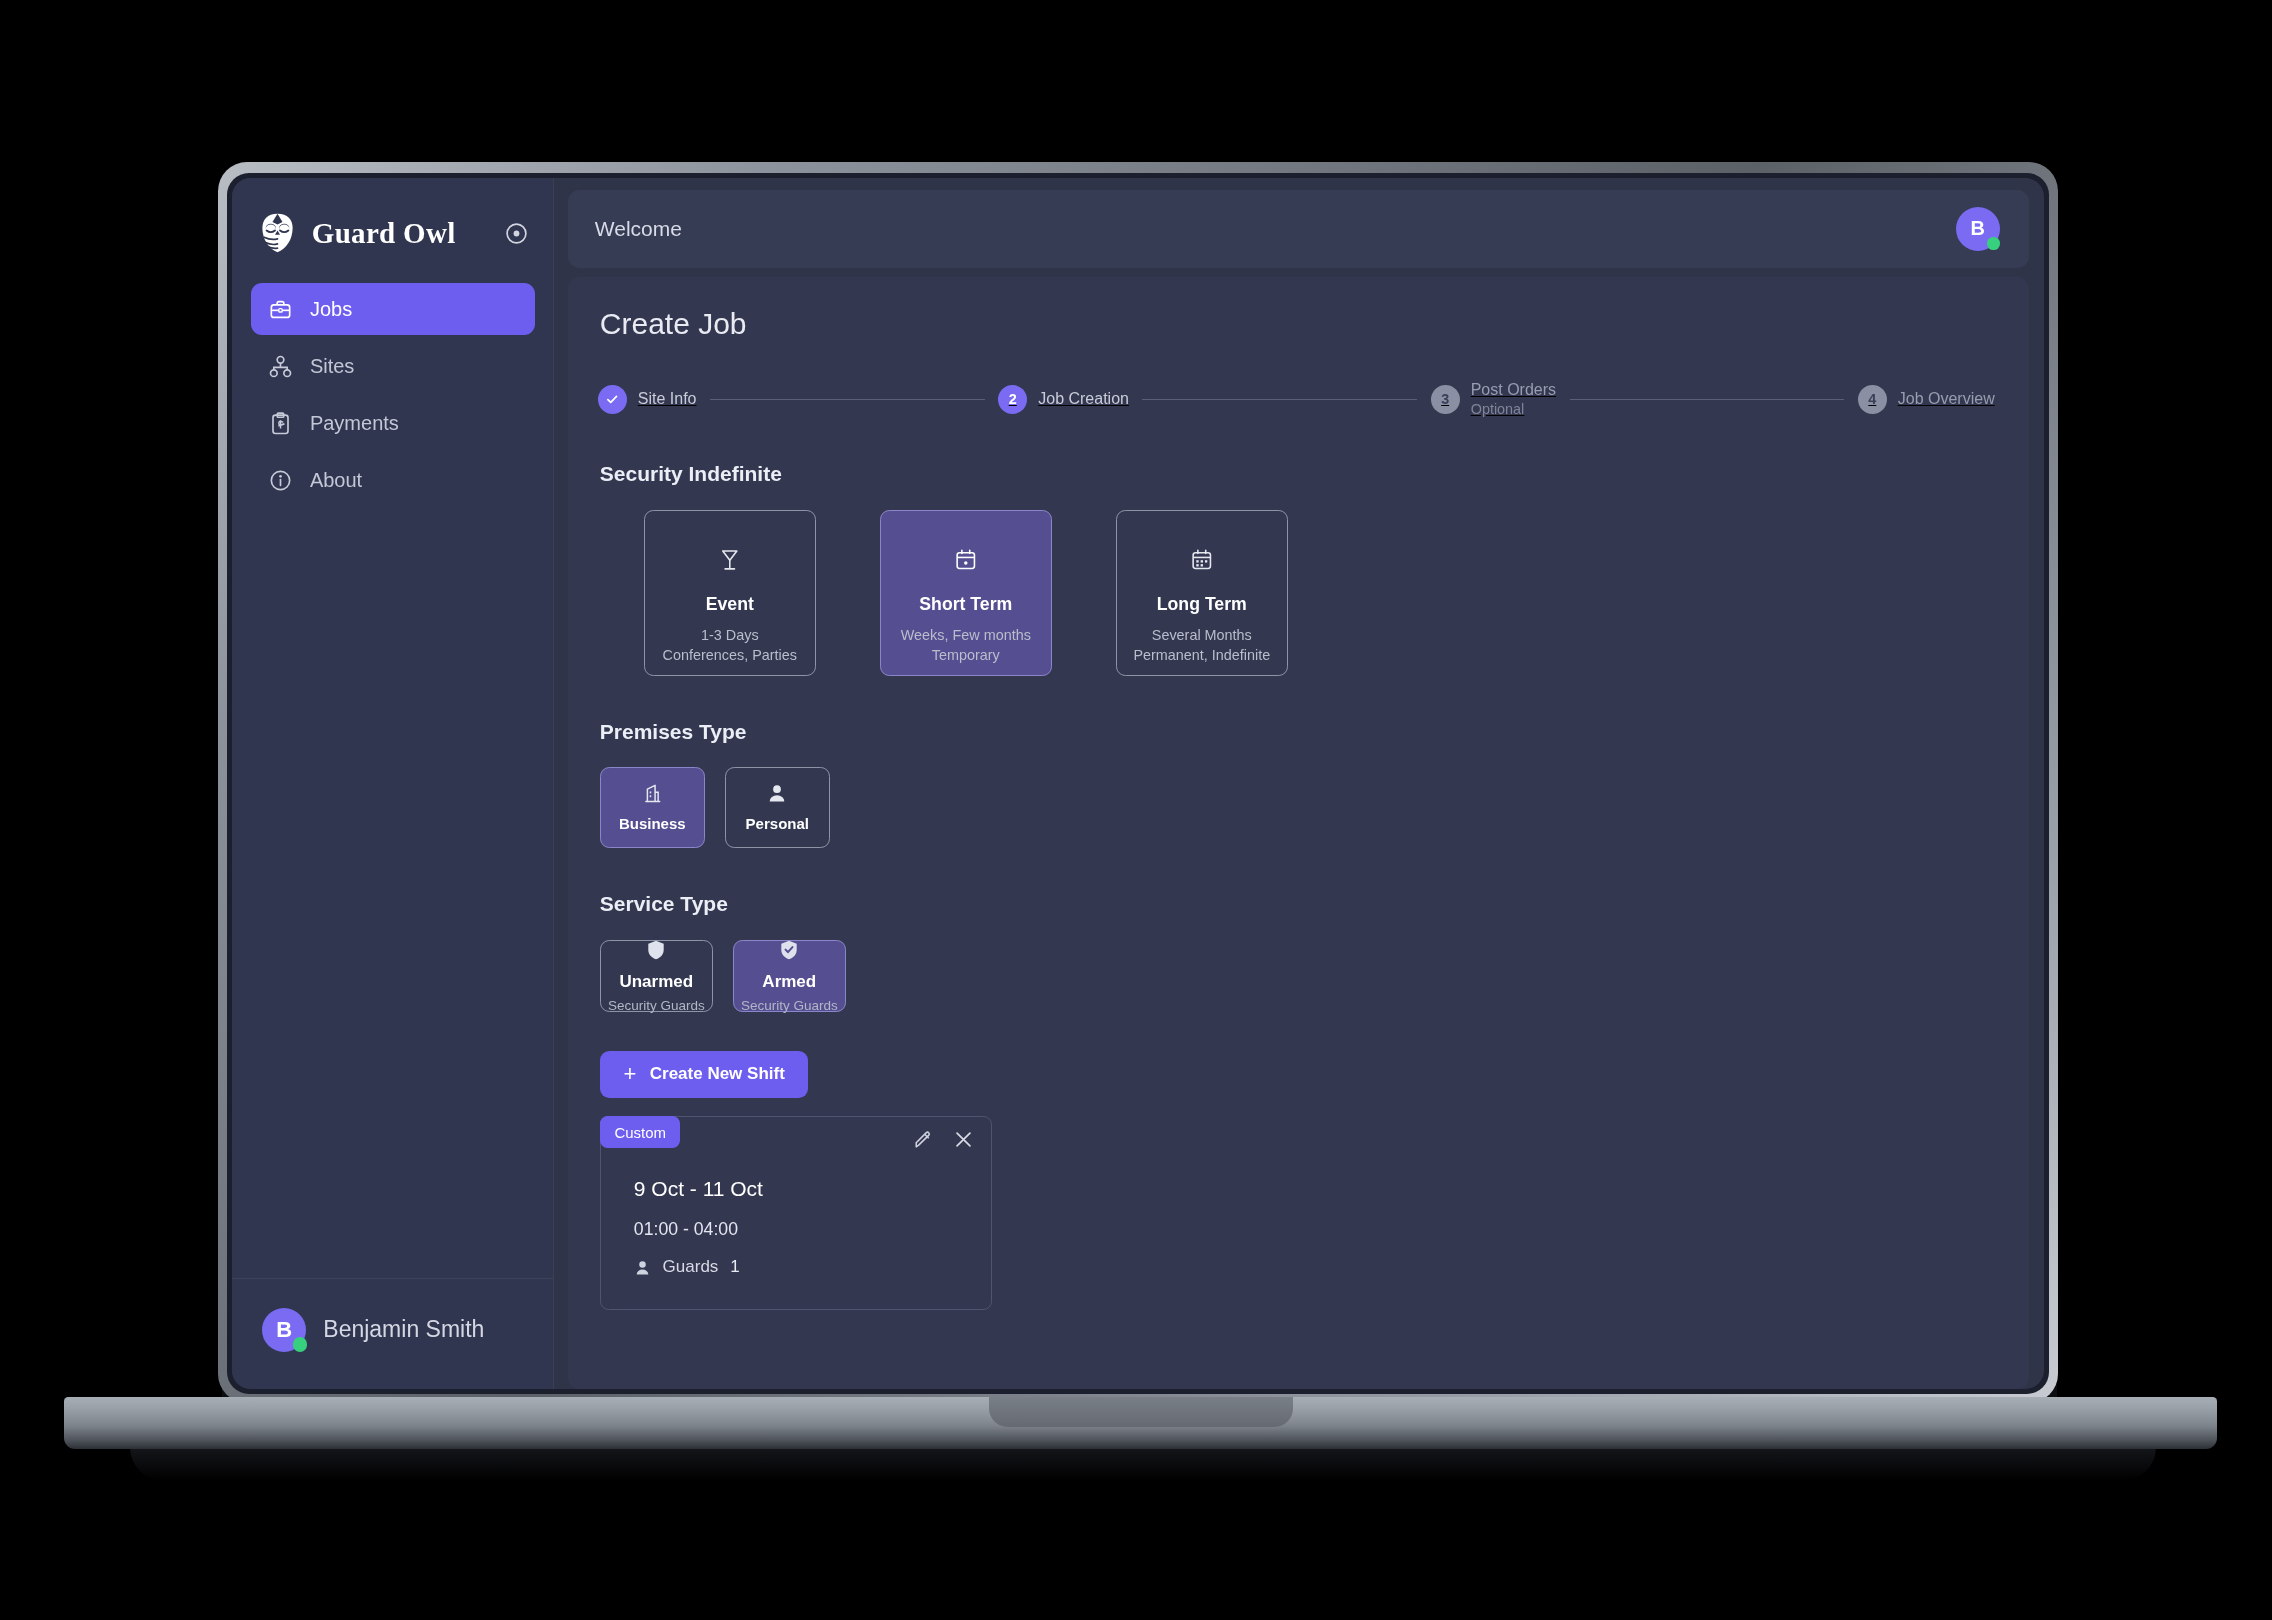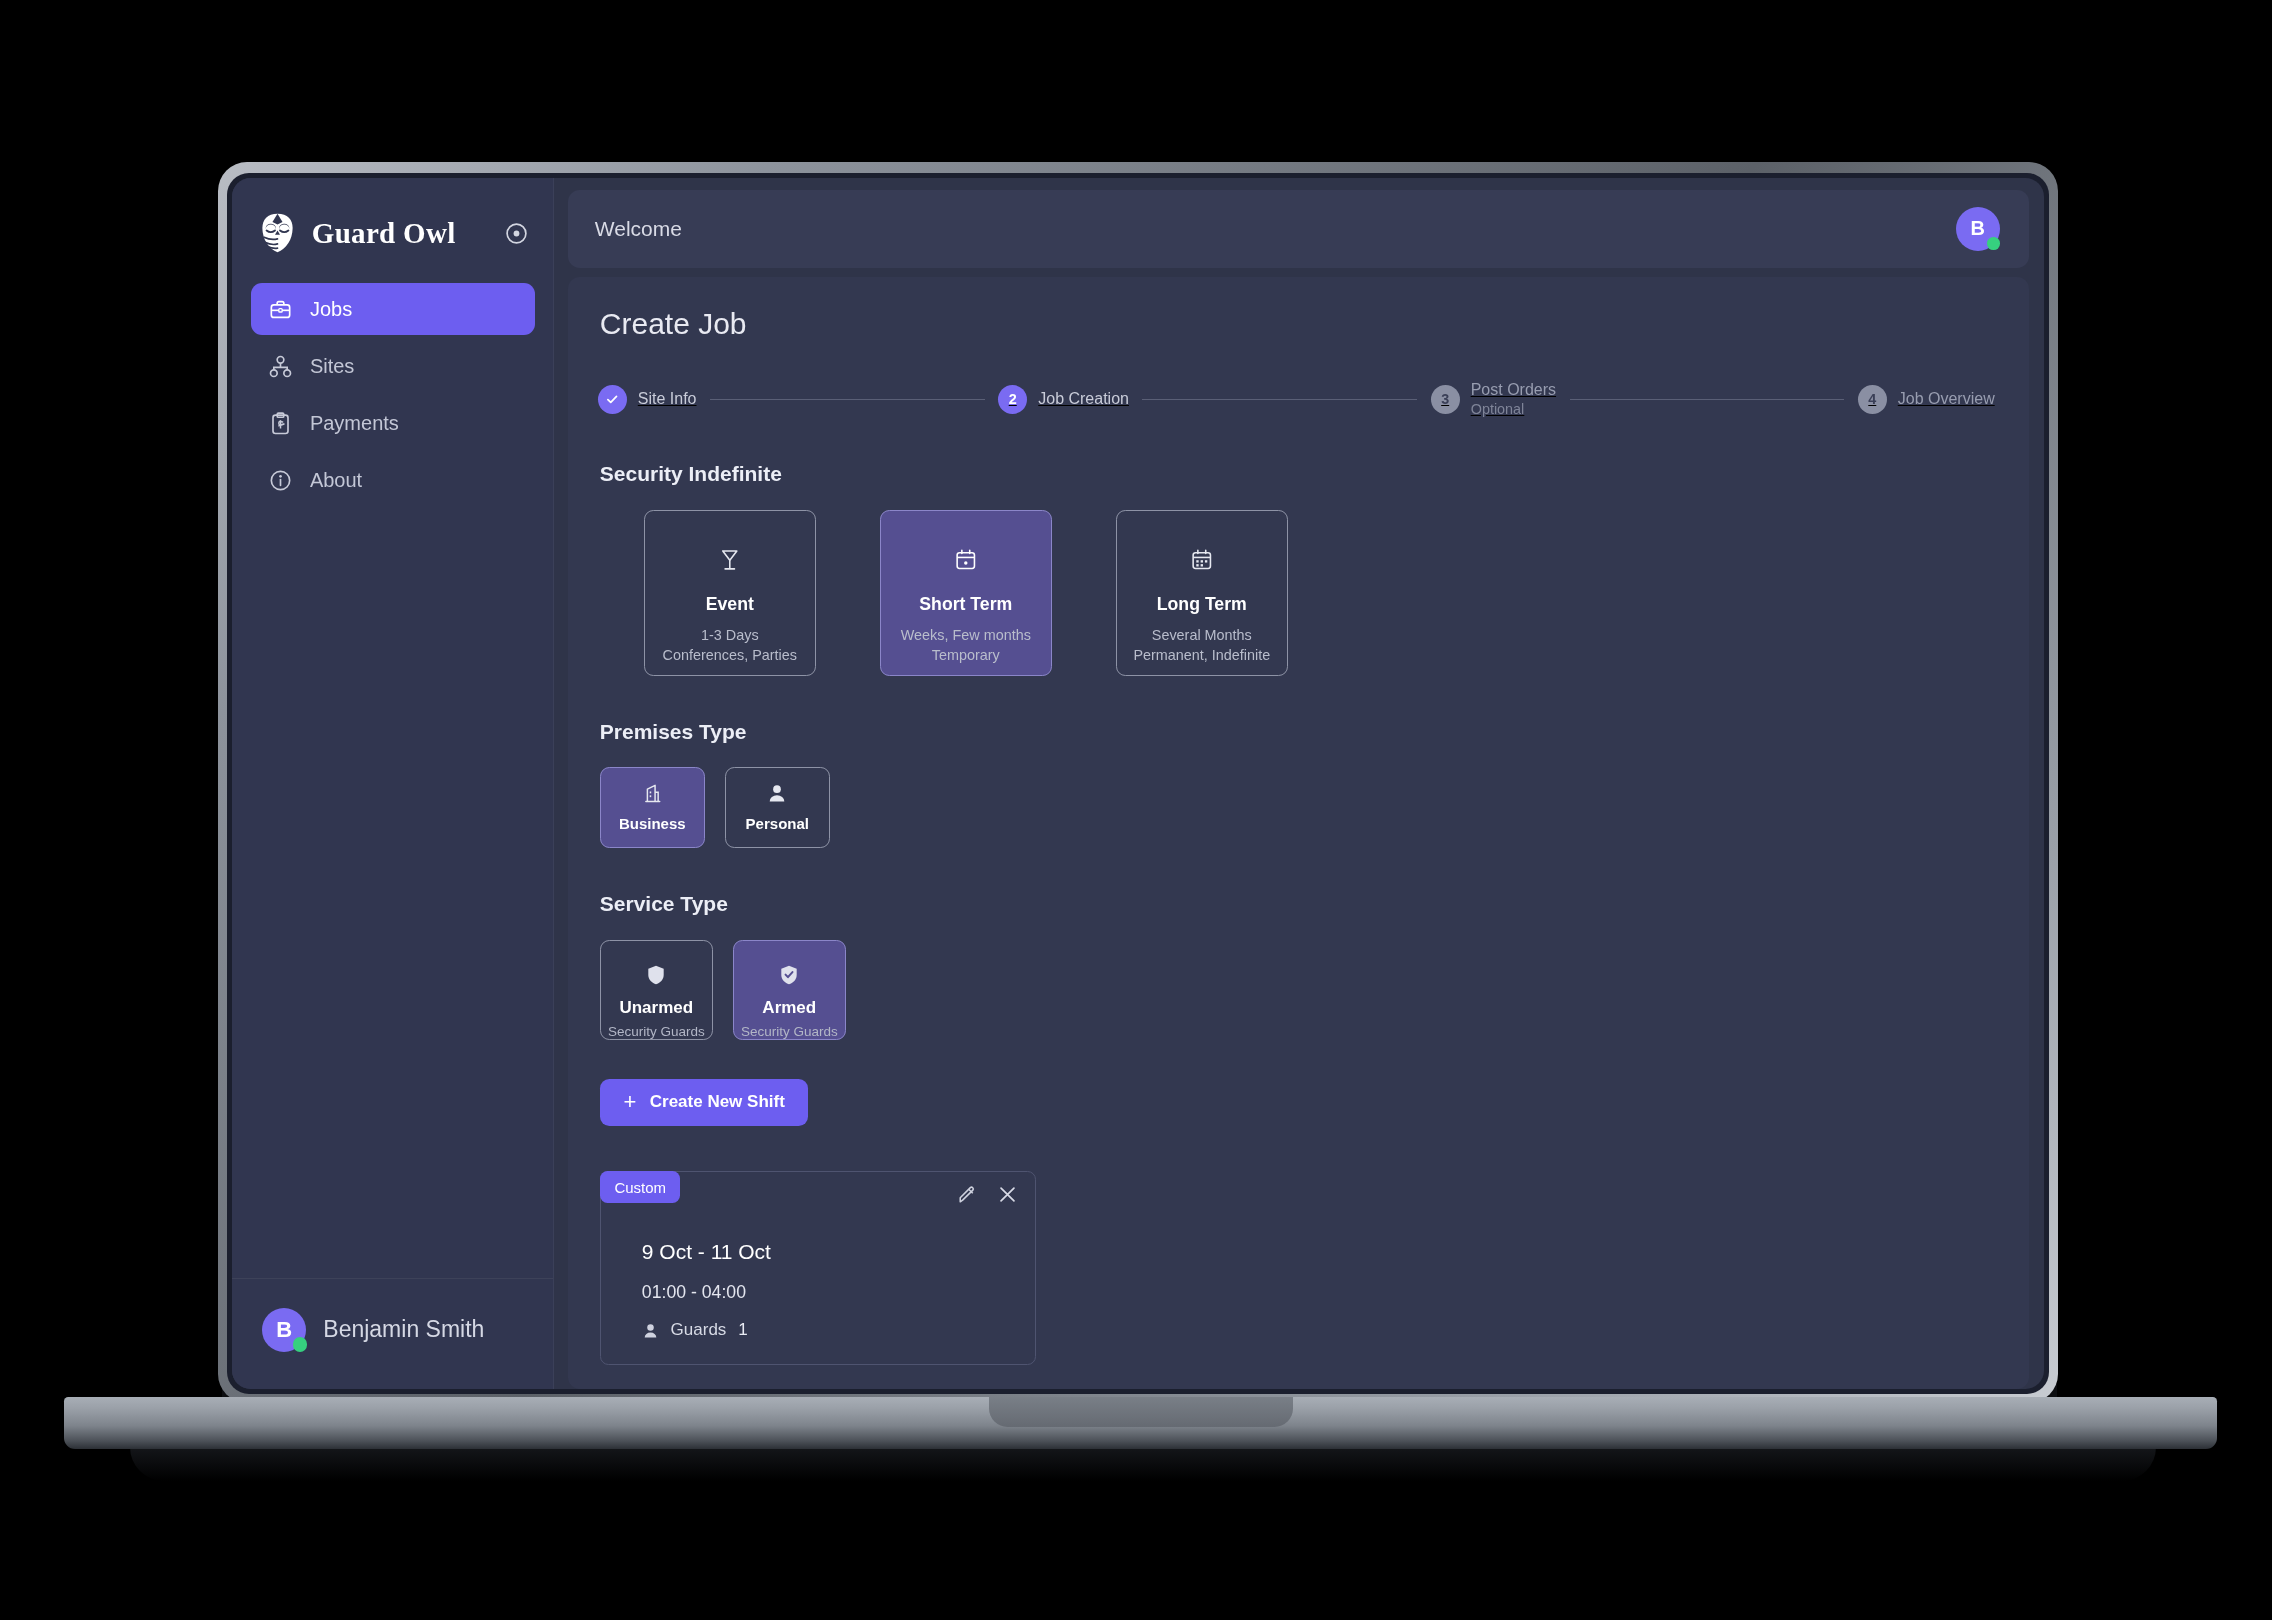--- a/index.html
+++ b/index.html
@@ -199,48 +199,48 @@
   .pcard {
     width:105px; height:81px;
     border:0.8px solid #8e93a6; border-radius:9.3px;
     display:flex; flex-direction:column;
     align-items:center; justify-content:center; gap:11.8px;
   }
   .pcard.sel { background:#554f91; border-color:#8b86c9; }
   .pcard .t { color:#fff; font-size:15px; font-weight:700; }
 
   .scard {
-    width:113px; height:100px;
+    width:113px; height:72px;
     border:0.8px solid #8e93a6; border-radius:9.3px;
     display:flex; flex-direction:column;
-    align-items:center; justify-content:flex-end;
+    align-items:center; justify-content:center;
   }
   .scard.sel { background:#554f91; border-color:#8b86c9; }
   .scard .ci { margin-bottom:11.8px; }
   .scard .t { color:#fff; font-size:17px; font-weight:700; margin-bottom:5.9px; }
   .scard .s { color:#b2b6c6; font-size:13.5px; }
 
   .btn-primary {
     display:inline-flex; align-items:center; gap:13.5px;
     background:#6d5ef0; color:#fff;
     border:none; border-radius:9.3px;
     height:47px; padding:0 23.6px;
     font-size:17px; font-weight:700;
     margin-top:39px;
     font-family:"Liberation Sans", sans-serif;
   }
   .btn-plus { font-size:22px; font-weight:400; line-height:1; }
 
   .shift-card {
-    margin-top:45px;
-    width:436px; height:194px;
+    margin-top:18px;
+    width:392px; height:194px;
     border:0.8px solid #4f5470;
     border-radius:8.4px;
     position:relative;
-    padding:16px;
+    padding:8px;
   }
   .chip {
     position:absolute; left:-0.8px; top:-0.8px;
     background:#6d5ef0; color:#fff;
     font-size:15px; font-weight:500;
     padding:7.6px 14.4px; border-radius:7.6px;
   }
   .shift-actions {
     position:absolute; right:17px; top:11.8px;
     display:flex; gap:18.6px; align-items:center;

